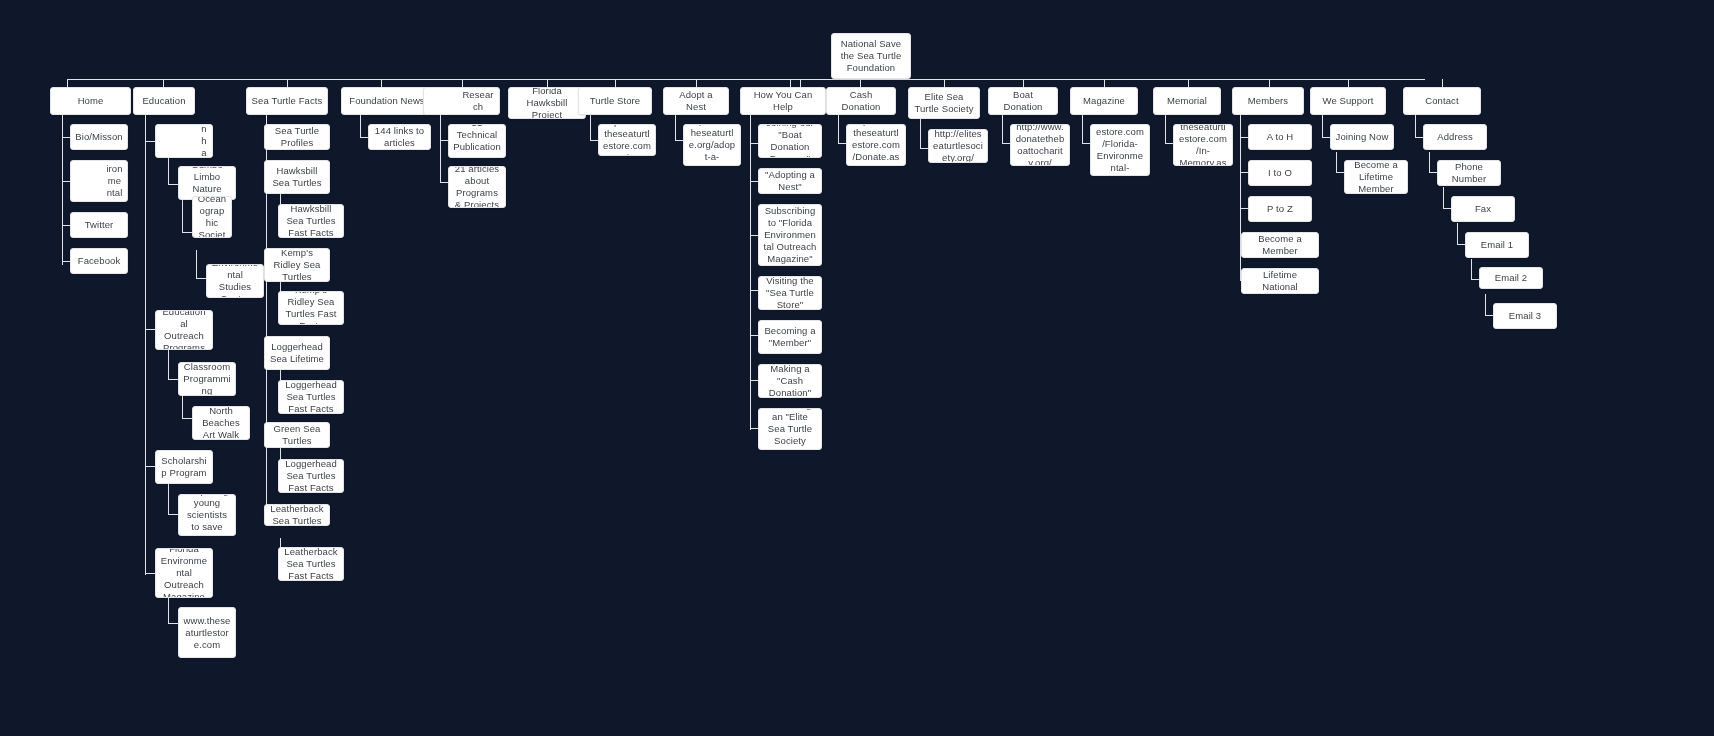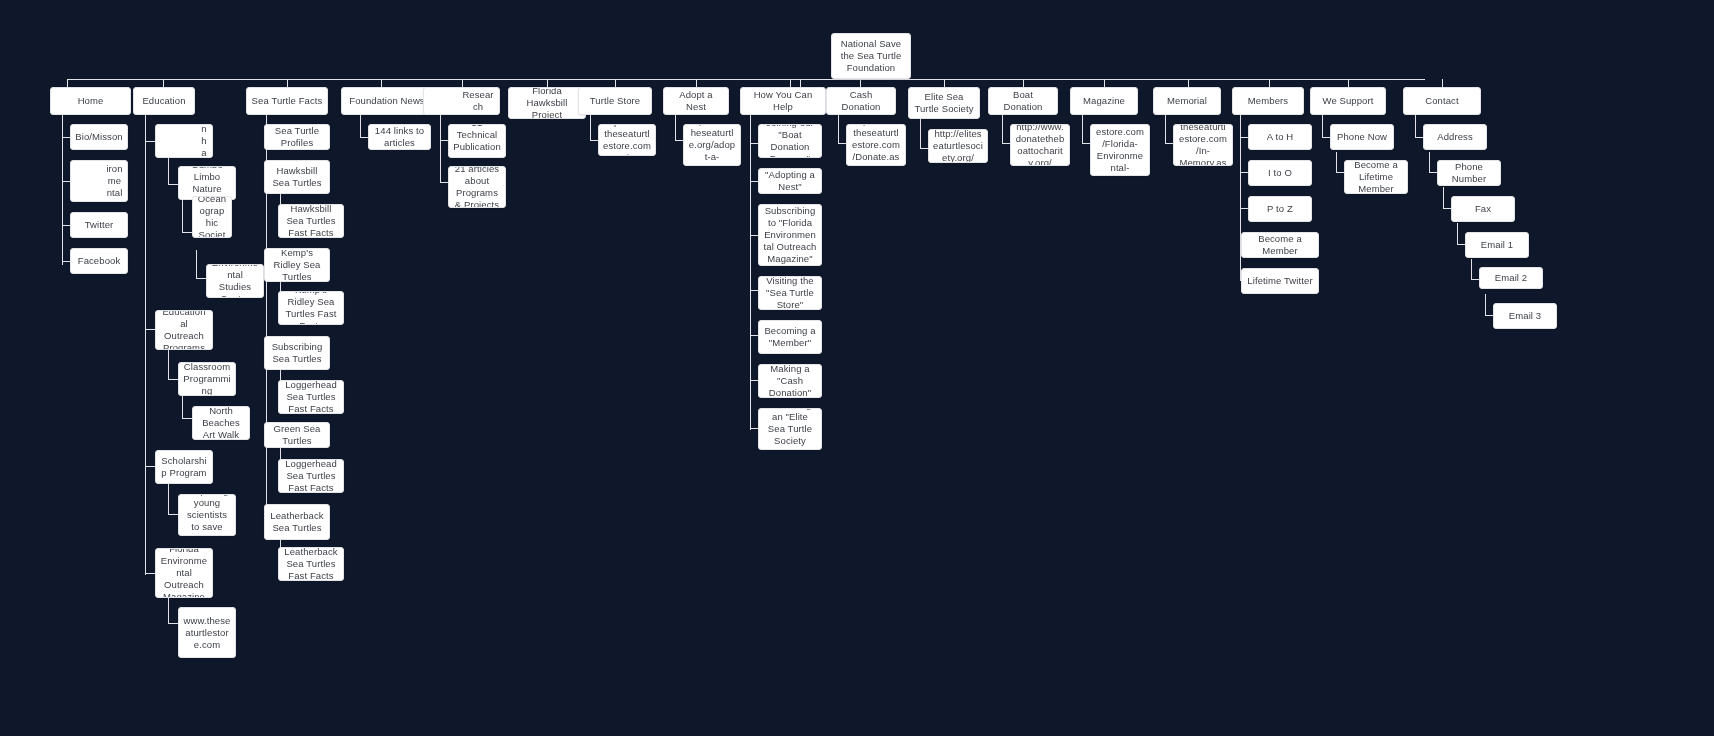--- a/index.html
+++ b/index.html
@@ -253,32 +253,32 @@
   <div class="node" style="left:278px; top:204px; width:66px; height:34px;">
       <span>Hawksbill Sea Turtles Fast Facts</span>
     </div>
   <div class="node" style="left:264px; top:248px; width:66px; height:34px;">
       <span>Kemp's Ridley Sea Turtles</span>
     </div>
   <div class="node" style="left:278px; top:291px; width:66px; height:34px;">
       <span>Kemp's Ridley Sea Turtles Fast Facts</span>
     </div>
   <div class="node" style="left:264px; top:336px; width:66px; height:34px;">
-      <span>Subscribing Sea Turtles</span>
+      <span>Loggerhead Sea Lifetime</span>
     </div>
   <div class="node" style="left:278px; top:380px; width:66px; height:34px;">
       <span>Loggerhead Sea Turtles Fast Facts</span>
     </div>
   <div class="node" style="left:264px; top:422px; width:66px; height:26px;">
       <span>Green Sea Turtles</span>
     </div>
   <div class="node" style="left:278px; top:459px; width:66px; height:34px;">
       <span>Loggerhead Sea Turtles Fast Facts</span>
     </div>
-  <div class="node" style="left:264px; top:504px; width:66px; height:36px;">
+  <div class="node" style="left:264px; top:504px; width:66px; height:22px;">
       <span>Leatherback Sea Turtles</span>
     </div>
   <div class="node" style="left:278px; top:547px; width:66px; height:34px;">
       <span>Leatherback Sea Turtles Fast Facts</span>
     </div>
 
   <div class="node" style="left:341px; top:87px; width:92px; height:28px;">
       <span>Foundation News</span>
     </div>
   <div class="node" style="left:368px; top:124px; width:63px; height:26px;">
@@ -382,28 +382,28 @@
   <div class="node" style="left:1248px; top:160px; width:64px; height:26px;">
       <span>I to O</span>
     </div>
   <div class="node" style="left:1248px; top:196px; width:64px; height:26px;">
       <span>P to Z</span>
     </div>
   <div class="node" style="left:1241px; top:232px; width:78px; height:26px;justify-content:center;">
       <span>Become a Member</span>
     </div>
   <div class="node" style="left:1241px; top:268px; width:78px; height:26px;">
-      <span>Lifetime Twitter</span>
+      <span>Lifetime National</span>
     </div>
 
   <div class="node" style="left:1310px; top:87px; width:76px; height:28px;">
       <span>We Support</span>
     </div>
   <div class="node" style="left:1330px; top:124px; width:64px; height:26px;">
-      <span>Phone Now</span>
+      <span>Joining Now</span>
     </div>
   <div class="node" style="left:1344px; top:160px; width:64px; height:34px;">
       <span>Become a Lifetime Member</span>
     </div>
 
   <div class="node" style="left:1403px; top:87px; width:78px; height:28px;">
       <span>Contact</span>
     </div>
   <div class="node" style="left:1423px; top:124px; width:64px; height:26px;">
       <span>Address</span>

